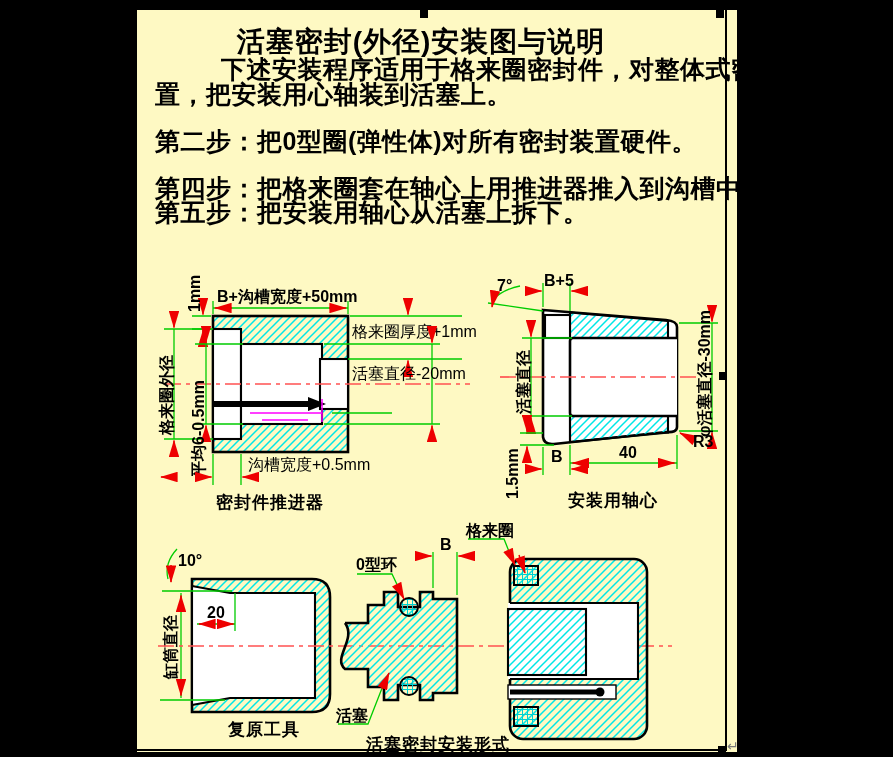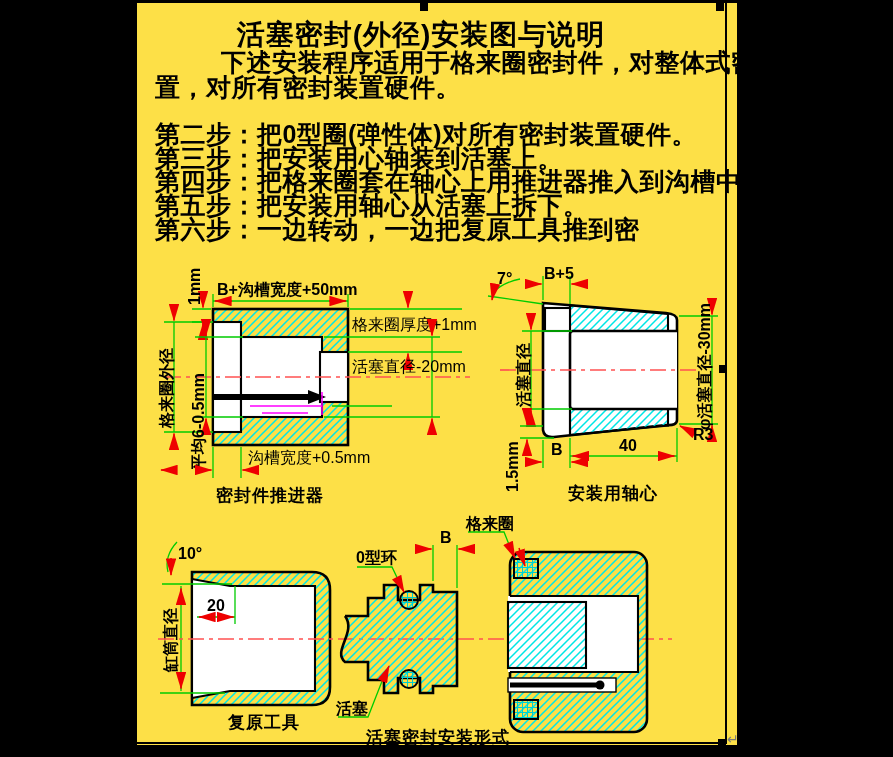--- a/index.html
+++ b/index.html
@@ -1,18 +1,18 @@
 <!DOCTYPE html>
 <html><head>
 <meta charset="utf-8">
 <style>
   html,body{margin:0;padding:0;}
   body{width:893px;height:757px;background:#000;position:relative;overflow:hidden;
        font-family:"Liberation Sans",sans-serif;}
-  .page{position:absolute;left:137px;top:3px;width:600px;height:742px;background:#fde047;}
+  .page{position:absolute;left:137px;top:10px;width:600px;height:742px;background:#fef9c3;}
   .title{position:absolute;left:24px;top:13px;width:520px;text-align:center;
          font-size:28px;font-weight:bold;letter-spacing:1px;color:#000;}
   .tline{position:absolute;font-size:25px;font-weight:bold;color:#000;
          letter-spacing:.5px;white-space:nowrap;line-height:20px;}
   .drawing{position:absolute;left:0;top:252px;}
   .frame-right{position:absolute;left:588px;top:0;width:2px;height:741px;background:#000;}
   .frame-bottom{position:absolute;left:0;top:739px;width:590px;height:2px;background:#000;}
   .handle{position:absolute;width:8px;height:8px;background:#000;}
   .retmark{position:absolute;left:590px;top:728px;font-size:14px;color:#7a7a7a;}
   svg .st {stroke:#000;stroke-width:2.6;}
@@ -25,26 +25,24 @@
   svg .cap{font:bold 17px "Liberation Sans",sans-serif;fill:#000;letter-spacing:1px;}
 </style>
 </head>
 <body>
 
 <div class="page">
 
   <div class="title">活塞密封(外径)安装图与说明</div>
 
   <div class="tline" style="left:84px;top:49px">下述安装程序适用于格来圈密封件，对整体式密封装</div>
-  <div class="tline" style="left:18px;top:74px">置，对所有密封装置硬件。</div>
+  <div class="tline" style="left:18px;top:74px">置，把安装用心轴装到活塞上。</div>
   <div class="tline" style="left:18px;top:121px">第二步：把0型圈(弹性体)对所有密封装置硬件。</div>
-  <div class="tline" style="left:18px;top:145px">第三步：把安装用心轴装到活塞上。</div>
   <div class="tline" style="left:18px;top:192px">第五步：把安装用轴心从活塞上拆下。</div>
   <div class="tline" style="left:18px;top:168px">第四步：把格来圈套在轴心上用推进器推入到沟槽中。</div>
-  <div class="tline" style="left:18px;top:216px">第六步：一边转动，一边把复原工具推到密</div>
 
   <svg class="drawing" width="600" height="490" viewBox="137 255 600 490" xmlns="http://www.w3.org/2000/svg">
     <defs>
       <pattern id="h" width="8" height="8" patternUnits="userSpaceOnUse">
         <path d="M0,8 L8,0 M-2,2 L2,-2 M6,10 L10,6" stroke="#00E6E6" stroke-width="1.5" fill="none"></path>
       </pattern>
       <pattern id="x" width="5" height="5" patternUnits="userSpaceOnUse">
         <path d="M0,2.5 H5 M2.5,0 V5" stroke="#00D0D0" stroke-width="1" fill="none"></path>
       </pattern>
       <marker id="ar" viewBox="0 0 10 6" refX="9.5" refY="3" markerWidth="12" markerHeight="7" orient="auto">

